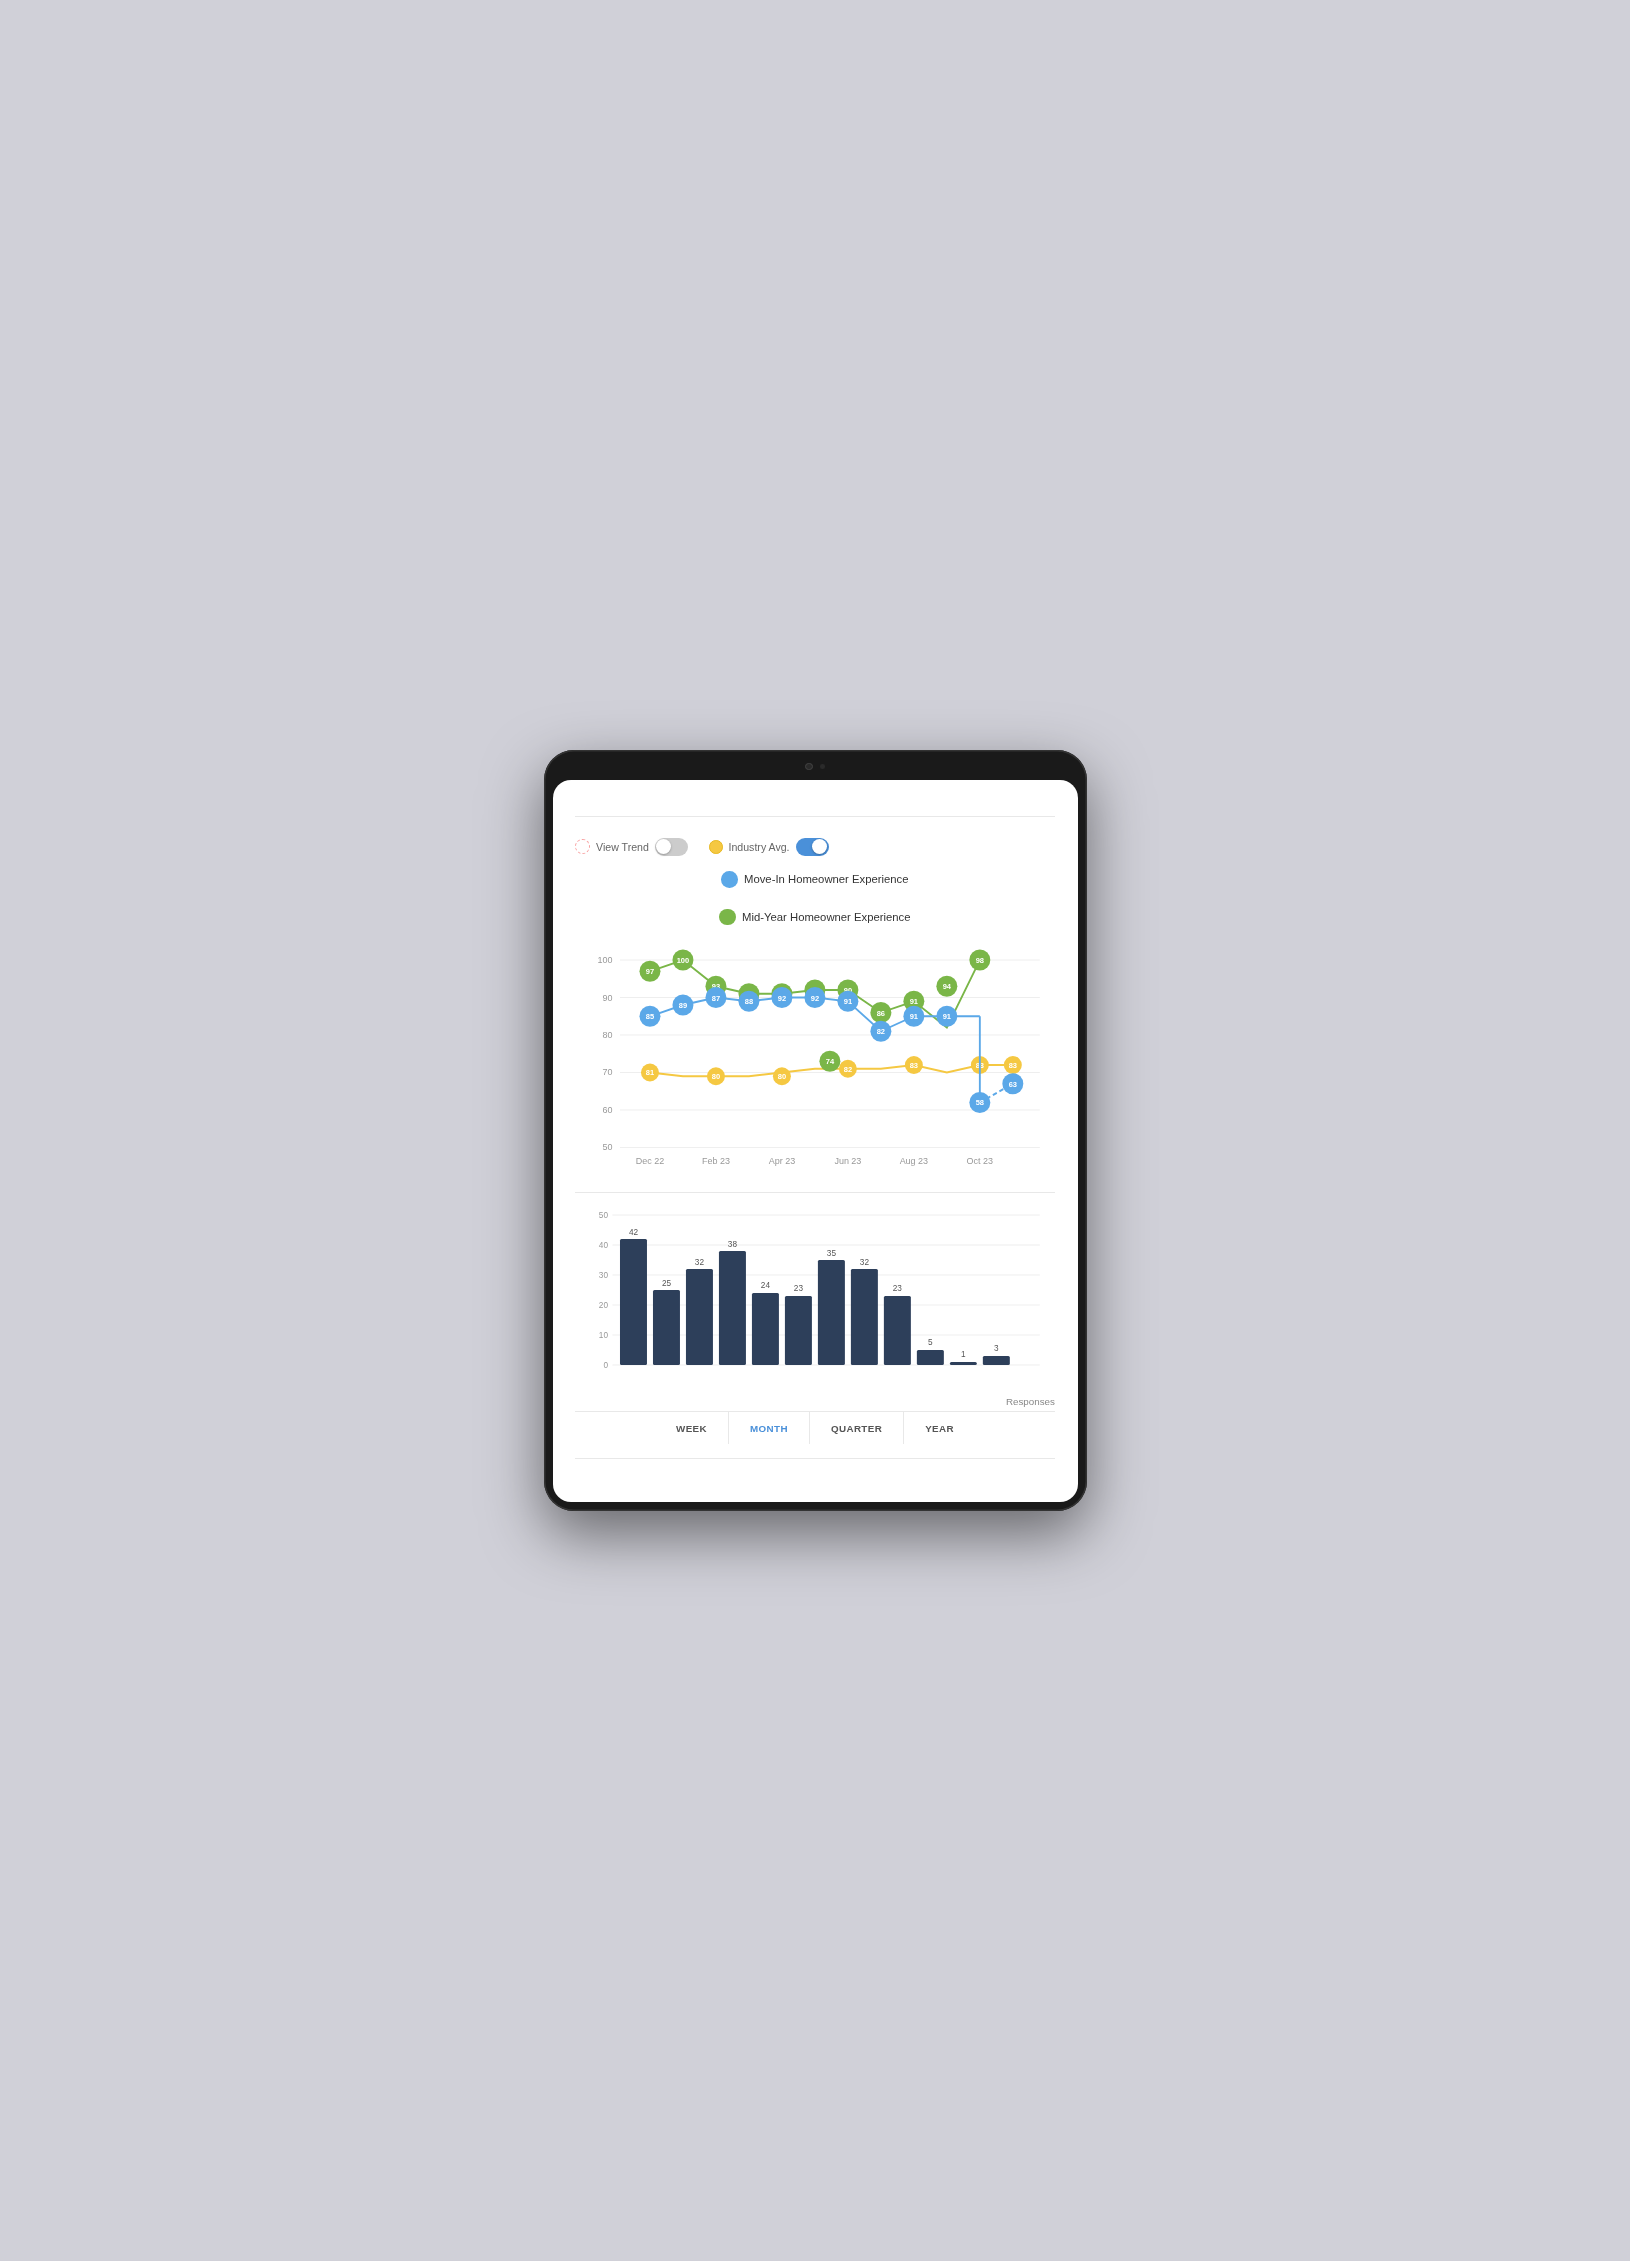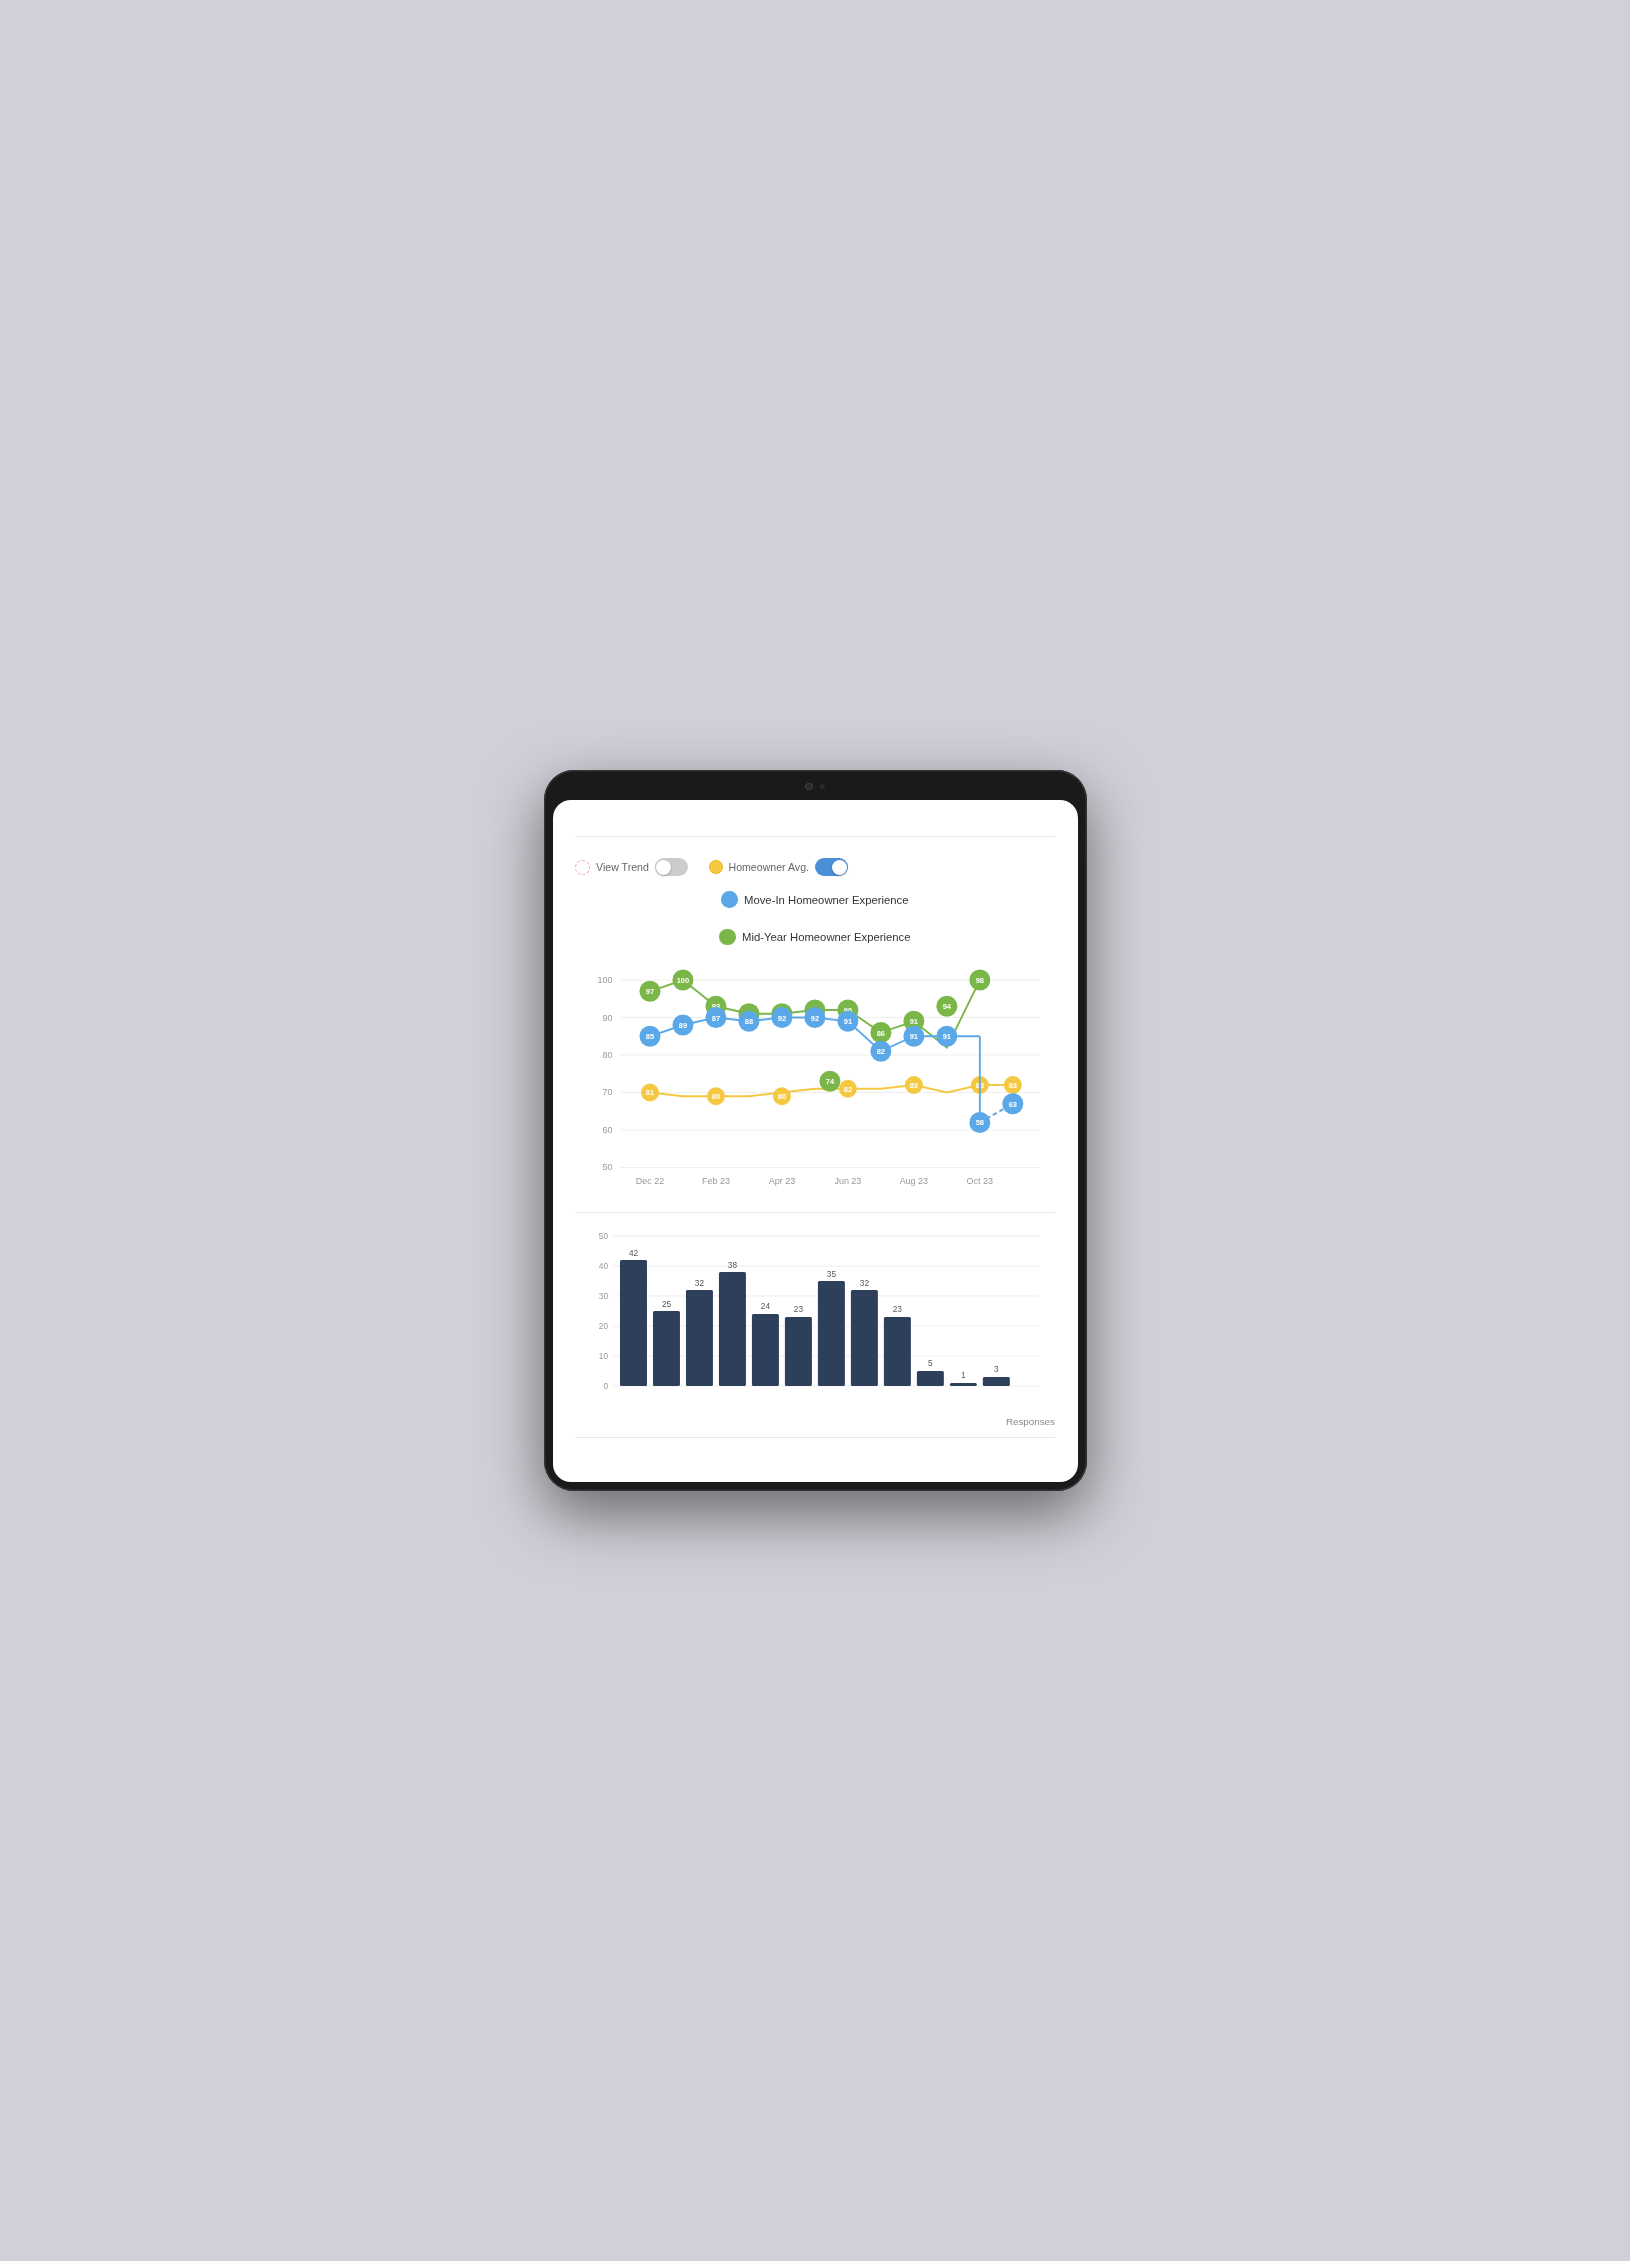--- a/index.html
+++ b/index.html
@@ -177,21 +177,21 @@
     <div class="toggles-row">
       <div class="toggle-group">
         <div class="toggle-icon-circle"></div>
         <span class="toggle-label">View Trend</span>
         <div class="toggle-switch off">
           <div class="toggle-knob"></div>
         </div>
       </div>
       <div class="toggle-group">
         <div class="industry-dot"></div>
-        <span class="toggle-label">Homeowner Avg.</span>
+        <span class="toggle-label">Industry Avg.</span>
         <div class="toggle-switch on">
           <div class="toggle-knob"></div>
         </div>
       </div>
     </div>
 
     <div class="legend-row">
       <div class="legend-item">
         <div class="legend-dot blue"></div>
         <span>Move-In Homeowner Experience</span>
@@ -347,18 +347,24 @@
           <rect x="456" y="190" width="36" height="20" fill="#2d3f5a" rx="2"></rect>
         <text x="474" y="184" text-anchor="middle" font-size="11" fill="#555">5</text>
           <rect x="500" y="206" width="36" height="4" fill="#2d3f5a" rx="2"></rect>
         <text x="518" y="200" text-anchor="middle" font-size="11" fill="#555">1</text>
           <rect x="544" y="198" width="36" height="12" fill="#2d3f5a" rx="2"></rect>
         <text x="562" y="192" text-anchor="middle" font-size="11" fill="#555">3</text>
       </svg>
       <p class="responses-label">Responses</p>
     </div>
 
+    <div class="time-tabs">
+      <div class="time-tab">WEEK</div>
+      <div class="time-tab active">MONTH</div>
+      <div class="time-tab">QUARTER</div>
+      <div class="time-tab">YEAR</div>
+    </div>
 
     <div class="section-divider"></div>
 
   </div>
 </div>
 
 
 </body></html>

